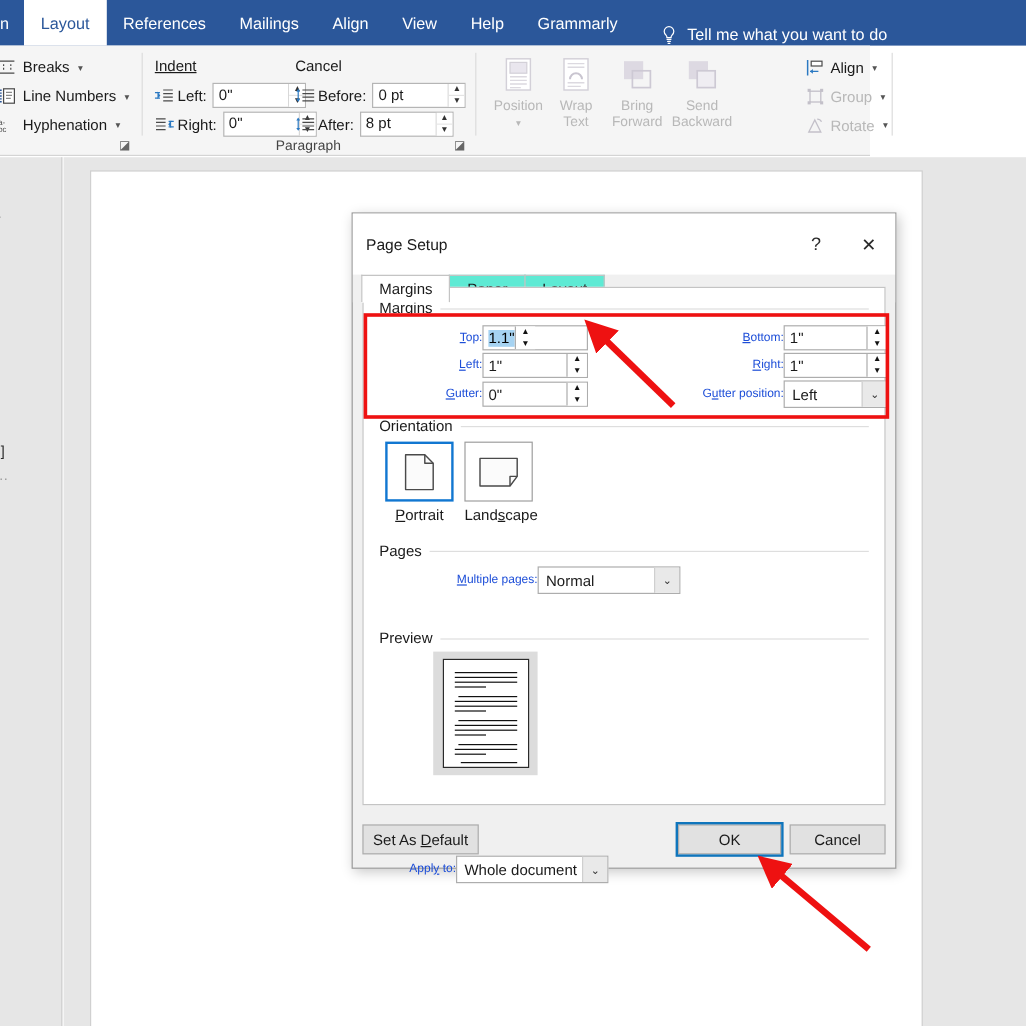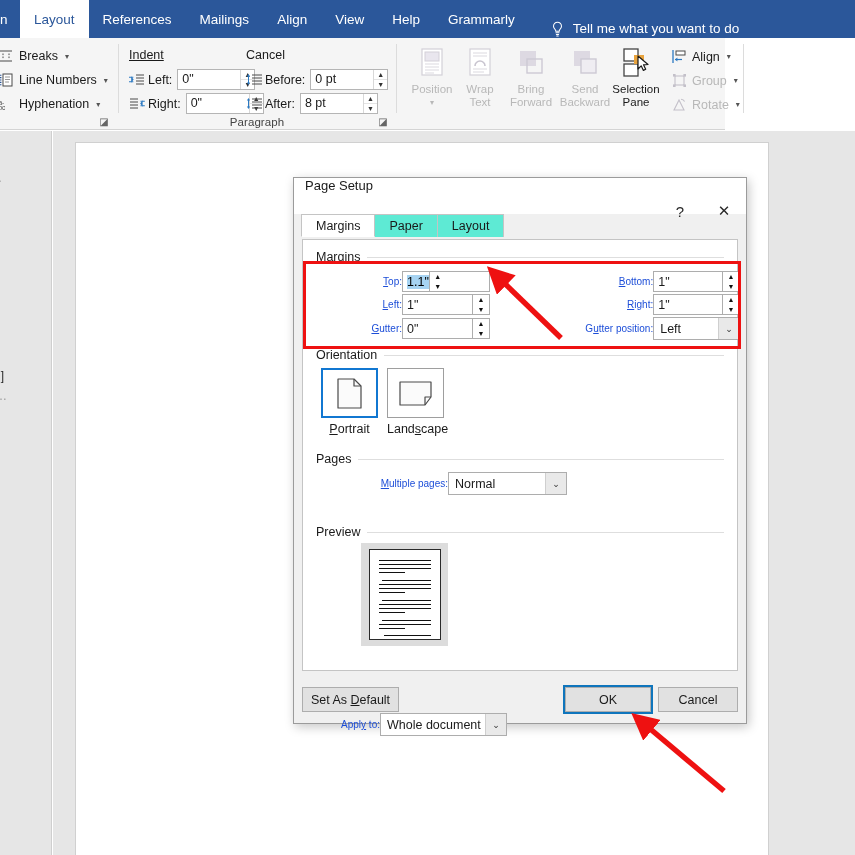--- a/index.html
+++ b/index.html
@@ -111,23 +111,22 @@
     background: #ffffff; box-shadow: 0 0 0 1px #d0d0d0;
   }
 
   
   .dialog {
     position: absolute; left: 293px; top: 177px; width: 454px; height: 547px;
     background: #f0f0f0; border: 1px solid #9b9b9b;
     box-shadow: 2px 3px 10px rgba(0,0,0,.22);
   }
   .dlgtitlebar {
-    height: 36px; background: #ffffff; display: flex; 
+    height: 51px; background: #ffffff; display: flex; align-items: center;
     padding-left: 11px;
-    flex-direction: column;
   }
   .dlgtitle { font-size: 13px; color: #1a1a1a; }
   .dlgtbtns { margin-left: auto; display: flex; align-items: center; height: 100%; }
   .dlgtbtn {
     width: 44px; height: 38px; display: flex; align-items: center; justify-content: center;
     font-size: 15px; color: #2a2a2a;
   }
   .dlgtbtn.close { font-size: 15px; }
 
   .tabrow { display: flex; padding-left: 7px; background: #f0f0f0; height: 23px; }
@@ -397,32 +396,20 @@
         <div class="arricon">
           <svg width="30" height="30" viewBox="0 0 30 30">
             <rect x="4" y="3" width="16" height="15" fill="#ddd9e2"></rect>
             <rect x="11" y="11" width="15" height="14" fill="#efedf2" stroke="#cdc9d4" stroke-width="1.4"></rect>
           </svg>
         </div>
         <div style="white-space:pre-line;">Send
 Backward</div>
       </div>
 
-      <div class="arritem enabled" style="left:208px; top:5px;">
-        <div class="arricon">
-          <svg width="34" height="32" viewBox="0 0 34 32">
-            <rect x="5" y="2" width="14" height="12" fill="#fff" stroke="#444" stroke-width="1.3"></rect>
-            <rect x="5" y="17" width="14" height="12" fill="#fff" stroke="#444" stroke-width="1.3"></rect>
-            <rect x="15" y="8" width="10" height="9" fill="#e8a33d"></rect>
-            <path d="M19 9l0 13 3.2-3.2 2.2 4.6 2.3-1.1-2.2-4.5 4.5-0.3z" fill="#fff" stroke="#1a1a1a" stroke-width="1.2" stroke-linejoin="round"></path>
-          </svg>
-        </div>
-        <div style="white-space:pre-line;">Selection
-Pane</div>
-      </div>
 
       <div class="argitem enabled" style="left:275px; top:11px;">
         <svg width="15" height="15" viewBox="0 0 15 15">
           <path d="M1 1v13" stroke="#2b79c2" stroke-width="1.3"></path>
           <rect x="4" y="2" width="9" height="4" fill="#fff" stroke="#4a4a4a" stroke-width="1"></rect>
           <path d="M3 10.5h7" stroke="#2b79c2" stroke-width="1.2"></path>
           <path d="M5.4 8.6L3 10.5l2.4 1.9z" fill="#2b79c2"></path>
         </svg>
         <span>Align</span>
         <span class="caret">▾</span>

